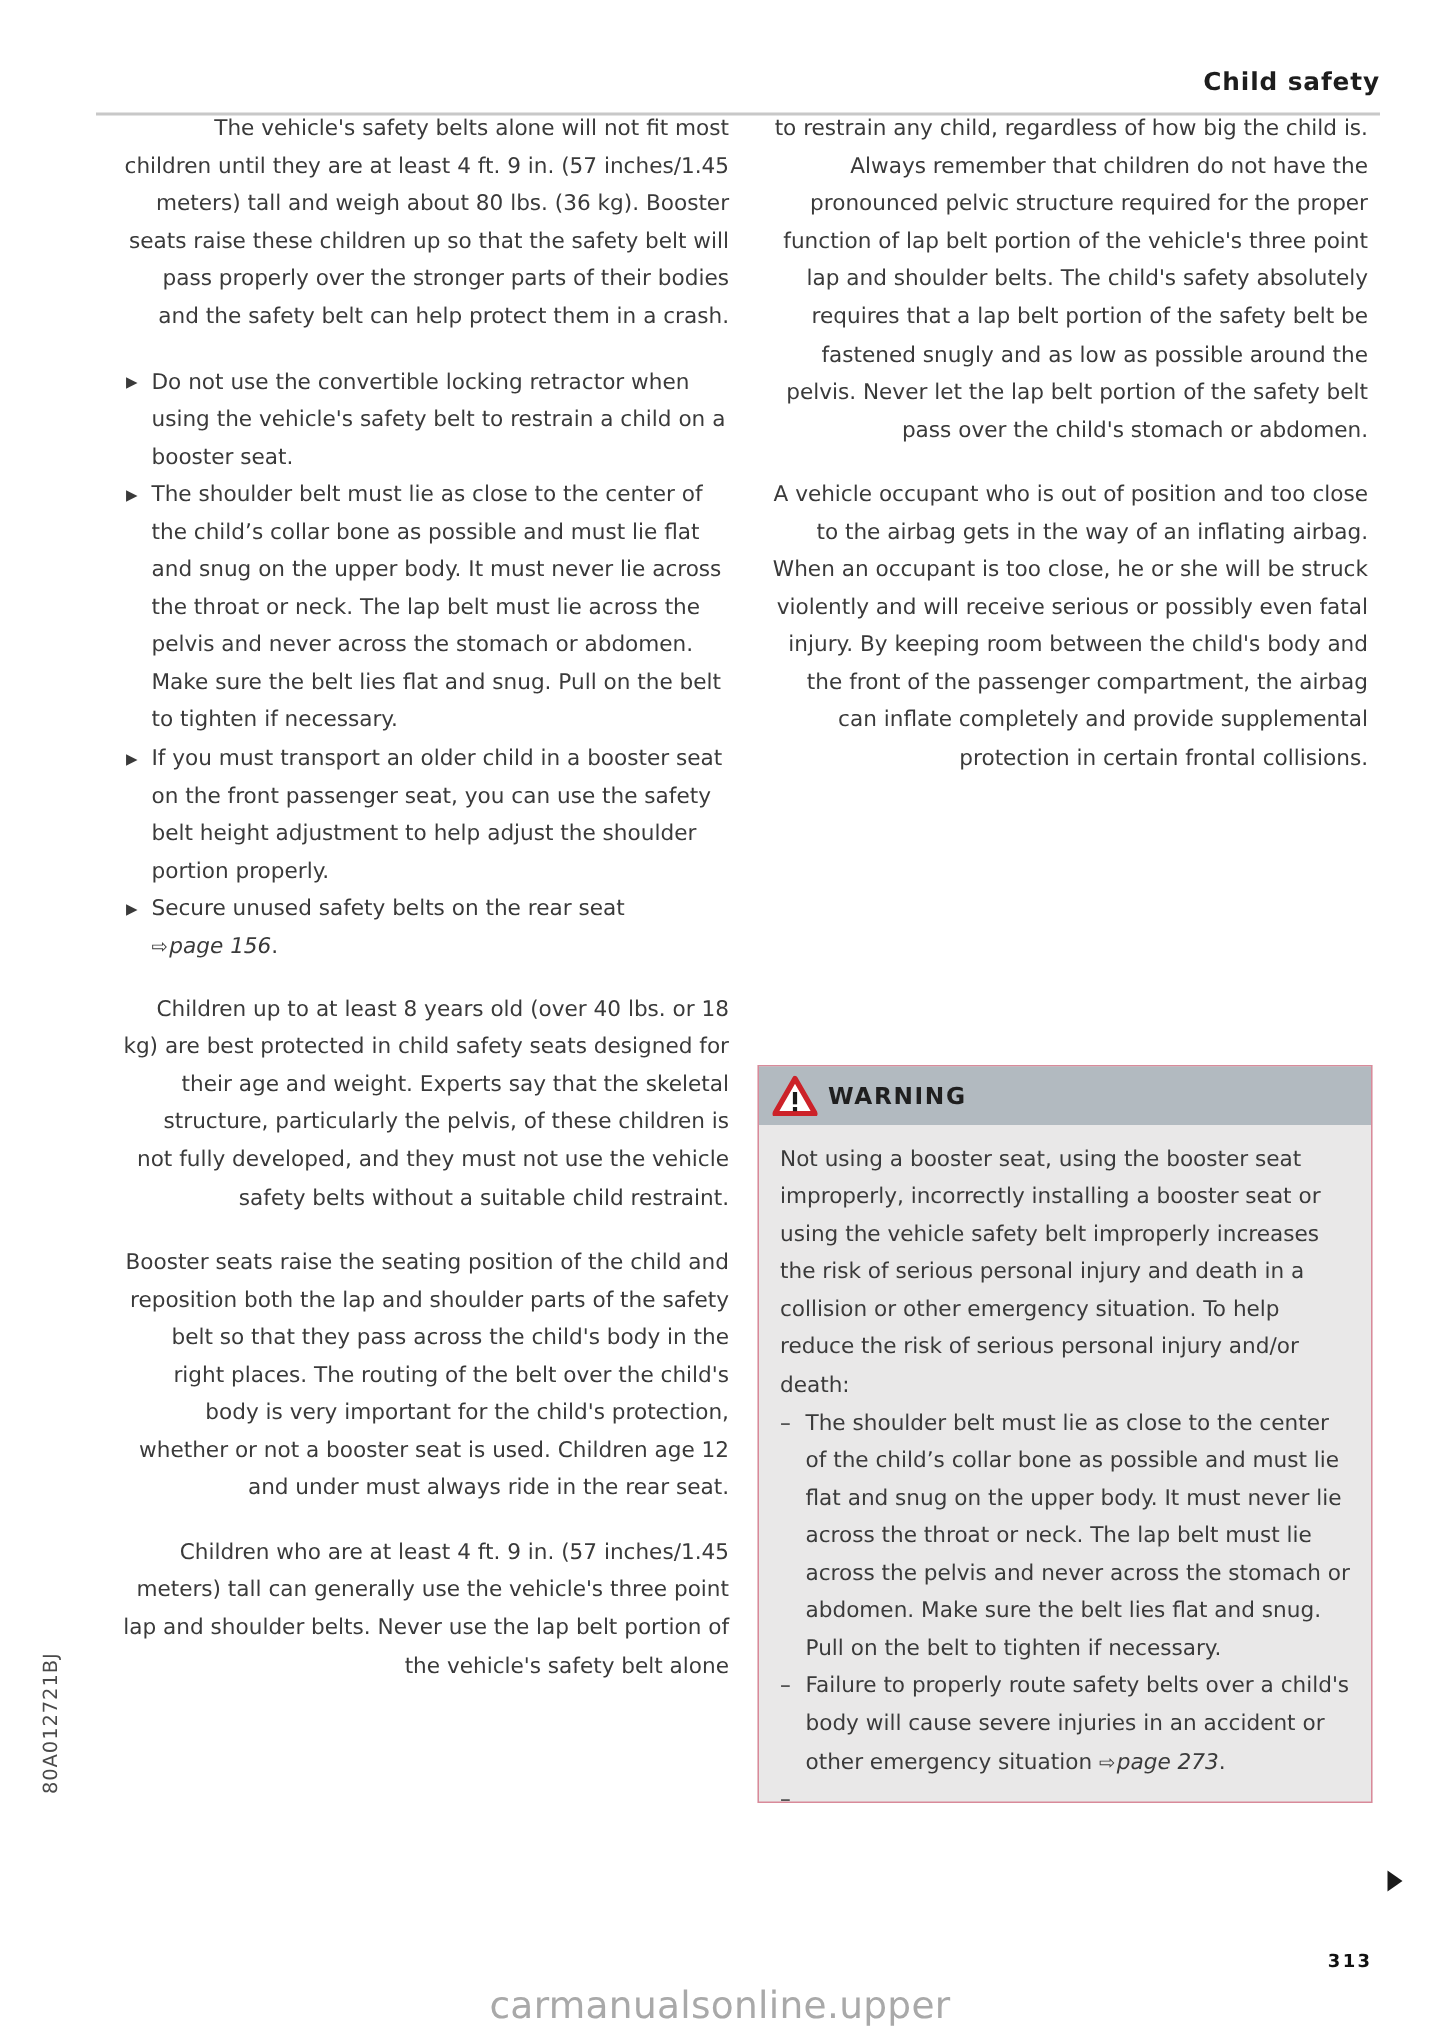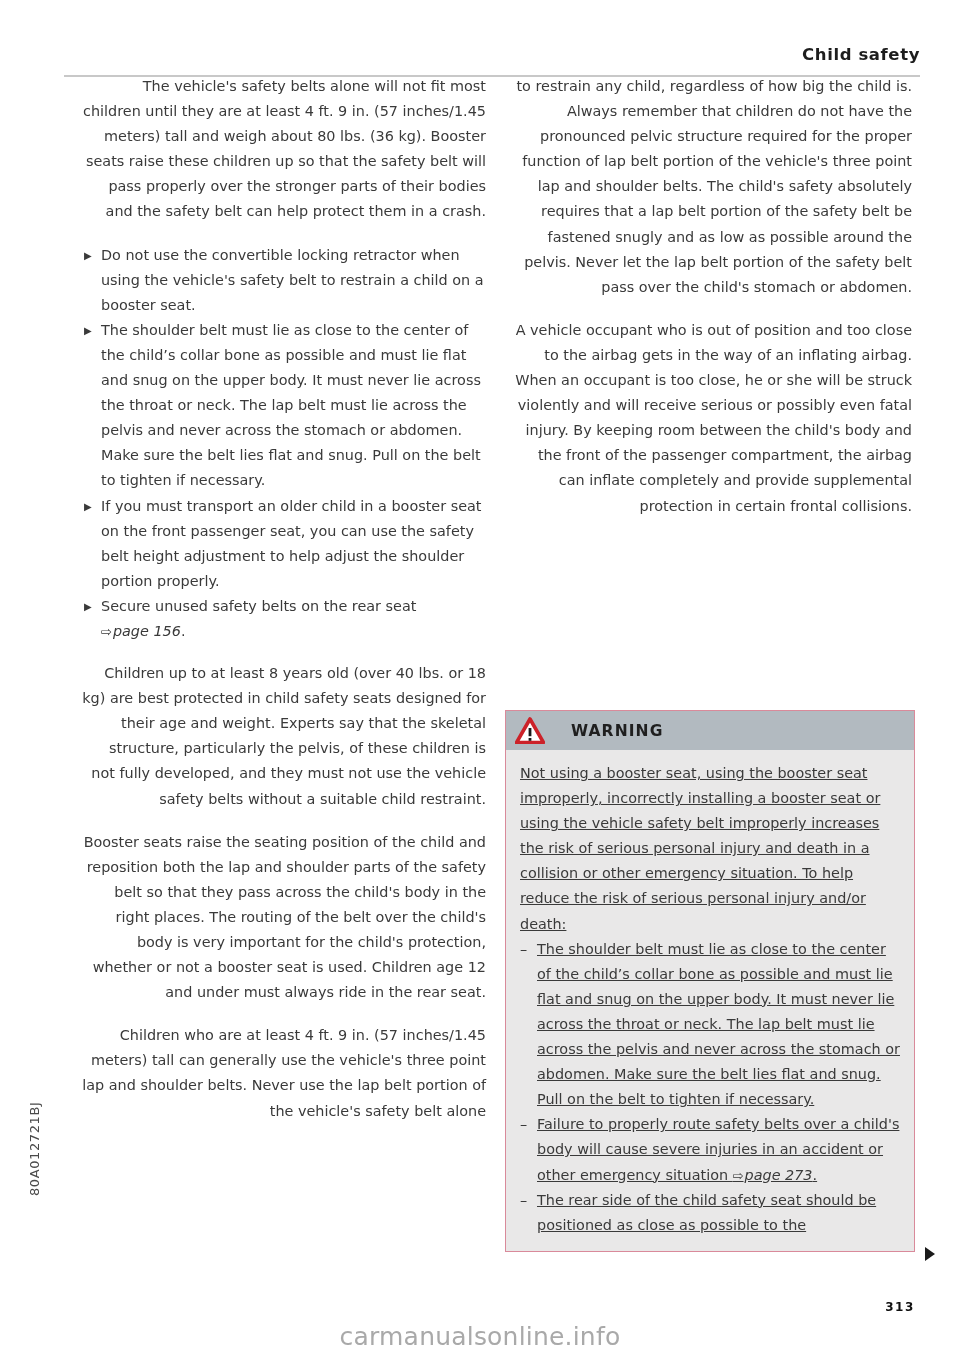--- a/index.html
+++ b/index.html
@@ -103,21 +103,21 @@
     left: 505px;
     top: 710px;
     width: 410px;
     border: 1.6px solid #d98a9a;
     background: #e9e8e8;
     box-sizing: border-box;
   }
   .warning-head {
     display: flex;
     align-items: center;
-    gap: 26px;
+    gap: 7px;
     background: #b2bac0;
     padding: 7px 10px 7px 9px;
     height: 25px;
     box-sizing: content-box;
   }
   .warning-head .label {
     font-size: 15.5px;
     font-weight: bold;
     letter-spacing: 1.1px;
     color: #1f1f1f;
@@ -126,21 +126,20 @@
     display: block;
     width: 30px;
     height: 27px;
     flex: 0 0 auto;
   }
   .warning-body {
     padding: 11px 13px 13px 14px;
     font-size: 14.4px;
     line-height: 25.1px;
     color: #3a3a3a;
-    text-decoration: underline;
   }
   .warning-body p { margin: 0; }
   ul.dashes {
     list-style: none;
     margin: 0;
     padding: 0;
   }
   ul.dashes > li {
     position: relative;
     padding-left: 17px;
@@ -258,26 +257,25 @@
         <li>
           <span class="marker">–</span>
           <span>The shoulder belt must lie as close to the center of the child’s collar bone as possible and must lie flat and snug on the upper body. It must never lie across the throat or neck. The lap belt must lie across the pelvis and never across the stomach or abdomen. Make sure the belt lies flat and snug. Pull on the belt to tighten if necessary.</span>
         </li>
         <li>
           <span class="marker">–</span>
           <span>Failure to properly route safety belts over a child's body will cause severe injuries in an accident or other emergency situation </span><span class="xref"><span class="arrow">⇨</span><span>page 273</span></span><span>.</span>
         </li>
         <li>
           <span class="marker">–</span>
-          <span>The rear side of the child safety seat should be positioned as close as possible to the</span>
         </li>
       </ul>
     </div>
   </div>
 
   <div class="continue-marker"></div>
 
   <div class="side-code">80A012721BJ</div>
 
   <div class="page-number">313</div>
-  <div class="watermark">carmanualsonline.info</div>
+  <div class="watermark">carmanualsonline.upper</div>
 
 </div>
 
 </body></html>

